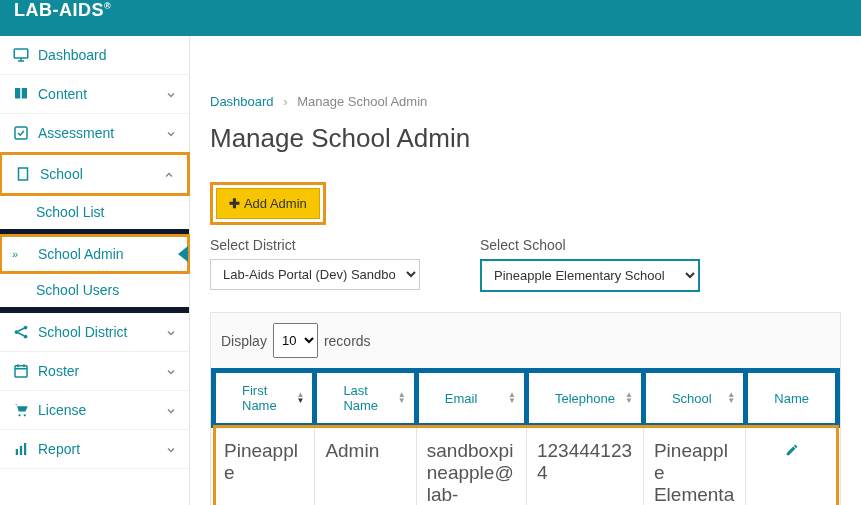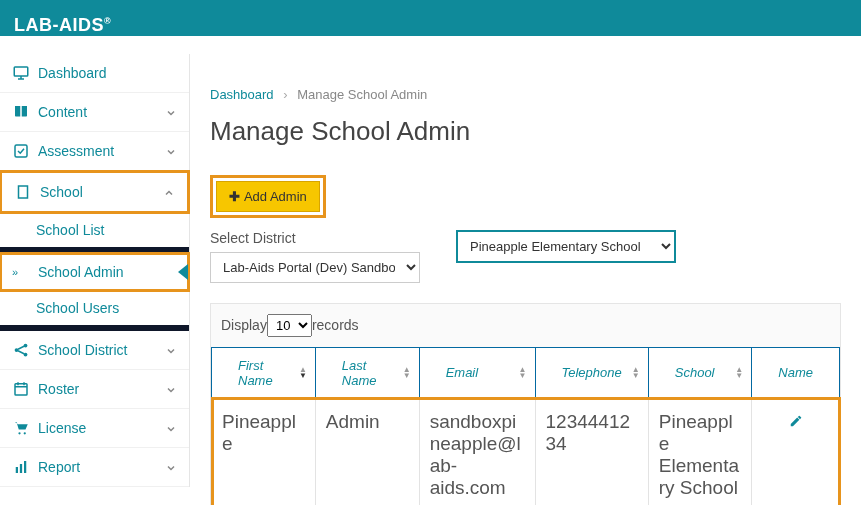--- a/index.html
+++ b/index.html
@@ -9,32 +9,32 @@
     color: #333;
     width: 861px;
     height: 505px;
     overflow: hidden;
     background: #fff;
   }
   .header {
     background: #0f8a9a;
     height: 36px;
     display: flex;
-    align-items: flex-end;
+    align-items: flex-start;
     padding: 0 14px;
   }
   .logo {
     color: #fff;
     font-weight: 900;
     font-size: 18px;
     letter-spacing: 0.5px;
     font-family: Arial, sans-serif;
   }
   .logo .reg { font-size: 9px; vertical-align: super; }
-  .wrap { display: flex; height: calc(100% - 36px); align-items: center; }
+  .wrap { display: flex; height: calc(100% - 36px); }
   .sidebar {
     width: 190px;
     background: #fff;
     border-right: 1px solid #e5e5e5;
   }
   .nav-item {
     display: flex;
     align-items: center;
     padding: 10px 12px;
     color: #0f8a9a;
@@ -119,21 +119,21 @@
     background: #f7c600;
     border: 1px solid #d8a400;
     padding: 7px 12px;
     font-size: 13px;
     color: #333;
     cursor: pointer;
     display: inline-flex;
     align-items: center;
   }
   .add-btn .plus { font-weight: bold; margin-right: 4px; }
-  .sel-row { display: flex; gap: 36px; margin-bottom: 20px; }
+  .sel-row { display: flex; gap: 60px; margin-bottom: 20px; }
   .sel-col { display: flex; flex-direction: column; }
   .sel-label { color: #555; font-size: 14px; margin-bottom: 6px; }
   select.sel {
     padding: 6px 8px;
     font-size: 13px;
     border: 1px solid #ccc;
     width: 210px;
     background: #fff;
     color: #333;
   }
@@ -141,39 +141,39 @@
   .panel {
     border: 1px solid #e5e5e5;
     background: #fafafa;
     padding: 10px 0 0 0;
   }
   .display-row {
     padding: 0 10px 10px 10px;
     color: #555;
     display: flex;
     align-items: center;
+    gap: 6px;
   }
   .display-row select {
-    padding: 2px 4px;
+    padding: 8px 4px;
     font-size: 13px;
   }
   table.data {
     width: 100%;
     border-collapse: collapse;
     background: #fff;
   }
   table.data th {
     text-align: left;
     padding: 10px 26px;
-    border: 1px solid #0369a1;
+    border: 5px solid #0369a1;
     color: #0f8a9a;
     font-weight: 400;
     font-size: 13px;
     position: relative;
-    font-style: italic;
   }
   table.data th .sort {
     position: absolute;
     right: 8px;
     top: 50%;
     transform: translateY(-50%);
     display: flex;
     flex-direction: column;
     line-height: 6px;
     font-size: 8px;
@@ -339,20 +339,21 @@
     </div>
 
     <div class="sel-row">
       <div class="sel-col">
         <span class="sel-label">Select District</span>
         <select class="sel">
           <option>Lab-Aids Portal (Dev) Sandbox</option>
         </select>
       </div>
       <div class="sel-col">
+        <span class="sel-label">Select School</span>
         <select class="sel school-sel">
           <option>Pineapple Elementary School</option>
         </select>
       </div>
     </div>
 
     <div class="panel">
       <div class="display-row">
         <span>Display</span>
         <select>

